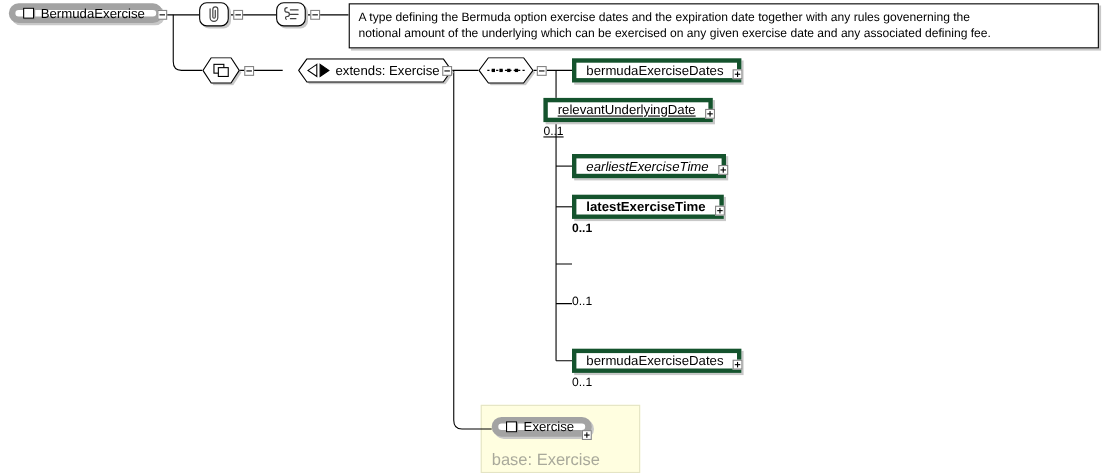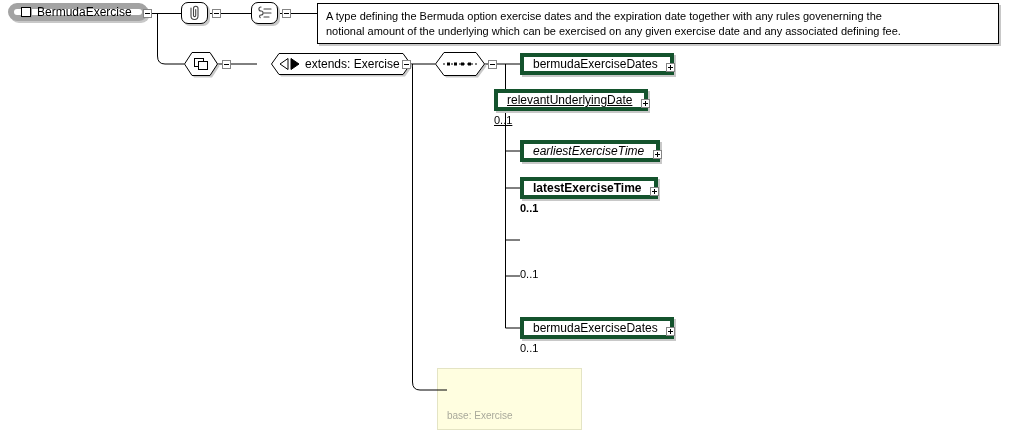--- a/index.html
+++ b/index.html
@@ -53,21 +53,21 @@
 
   
   .expander {
     position:absolute; z-index:3; width:9px; height:9px; box-sizing:border-box;
     background:#fff; border:1px solid #848484;
   }
   .expander::before { content:""; position:absolute; left:1px; right:1px; top:3px; height:1px; background:#000; }
   .expander.plus::after { content:""; position:absolute; top:1px; bottom:1px; left:3px; width:1px; background:#000; }
   .expander.attach { right:-5.5px; top:5.5px; }
 
-  .caption { position:absolute; z-index:2; font-size:10px; color:#a9a99b; white-space:nowrap; }
+  .caption { position:absolute; z-index:2; font-size:15px; color:#a9a99b; white-space:nowrap; }
 </style>
 </head>
 <body>
 
 <div id="canvas">
 
   <div class="panel" style="left:437px; top:368px; width:145px; height:62px;"></div>
 
   <svg id="wires" width="1015" height="432">
     <g fill="none" stroke="#000" stroke-width="1">
@@ -191,15 +191,20 @@
   </div>
 
   <div class="child" style="left:520px; top:317px;">
     <div class="ebox">
       <span>bermudaExerciseDates</span>
       <span class="expander plus attach"></span>
     </div>
     <div class="card">0..1</div>
   </div>
 
+  <div class="elem" style="left:447px; top:379px;">
+    <span class="sq"></span>
+    <span>Exercise</span>
+    <span class="expander plus attach"></span>
+  </div>
   <div class="caption" style="left:447px; top:410px;">base: Exercise</div>
 
 </div>
 
 </body></html>

